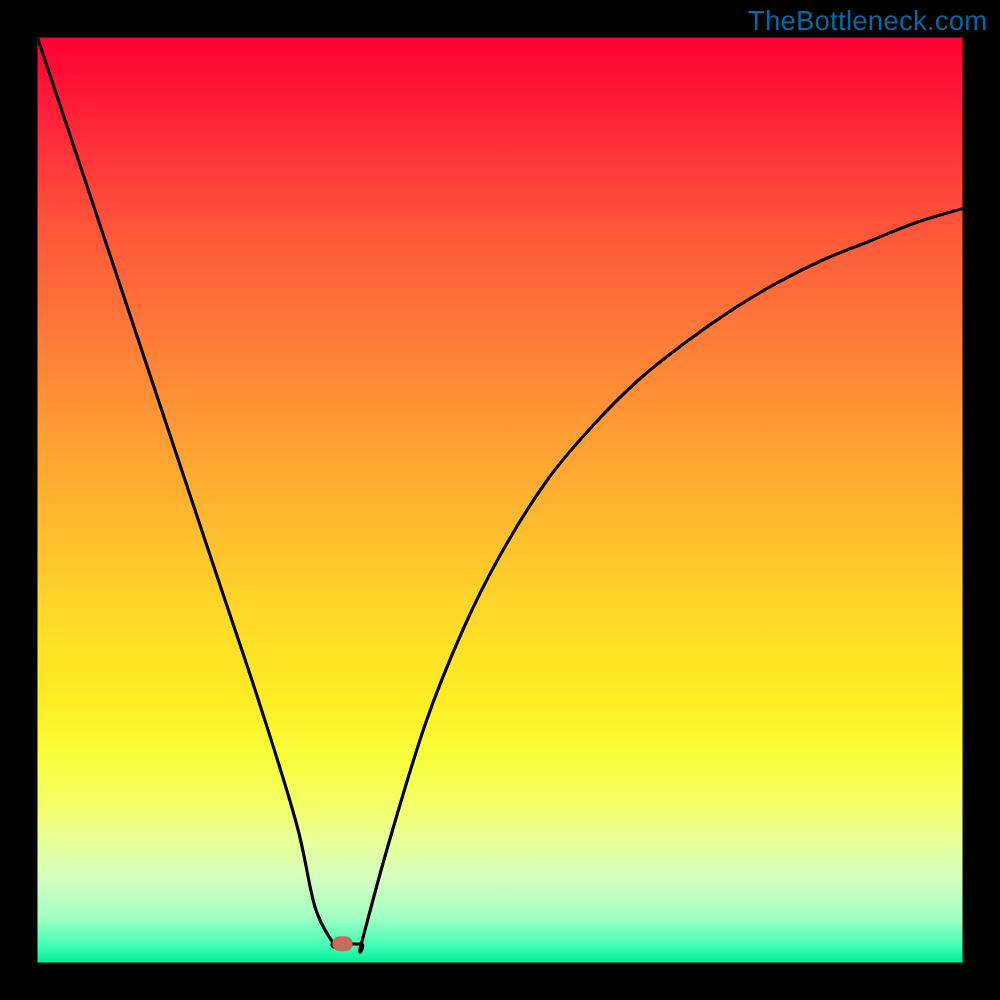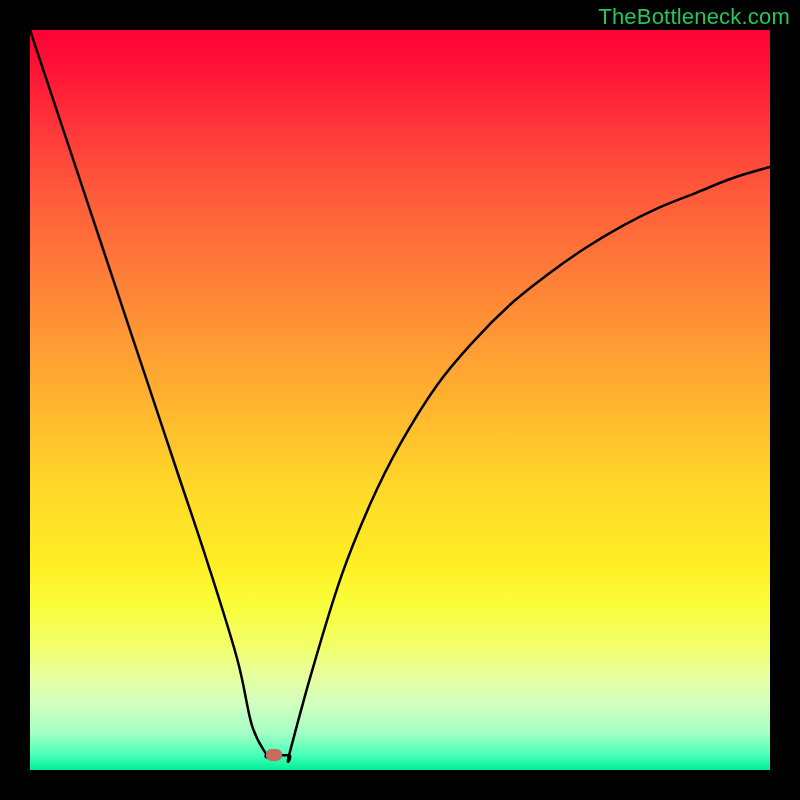--- a/index.html
+++ b/index.html
@@ -42,21 +42,21 @@
       #d2ffc0 91%,
       #a4ffc4 95%,
       #47ffb8 98%,
       #00ef99 100%
     );
   }
   .watermark {
     position: absolute;
     top: 4px;
     right: 10px;
-    color: #22c55e;
+    color: #0369a1;
     font-size: 22px;
     font-weight: 400;
     letter-spacing: 0.2px;
     user-select: none;
   }
   svg.curve {
     position: absolute;
     left: 0;
     top: 0;
     width: 740px;

